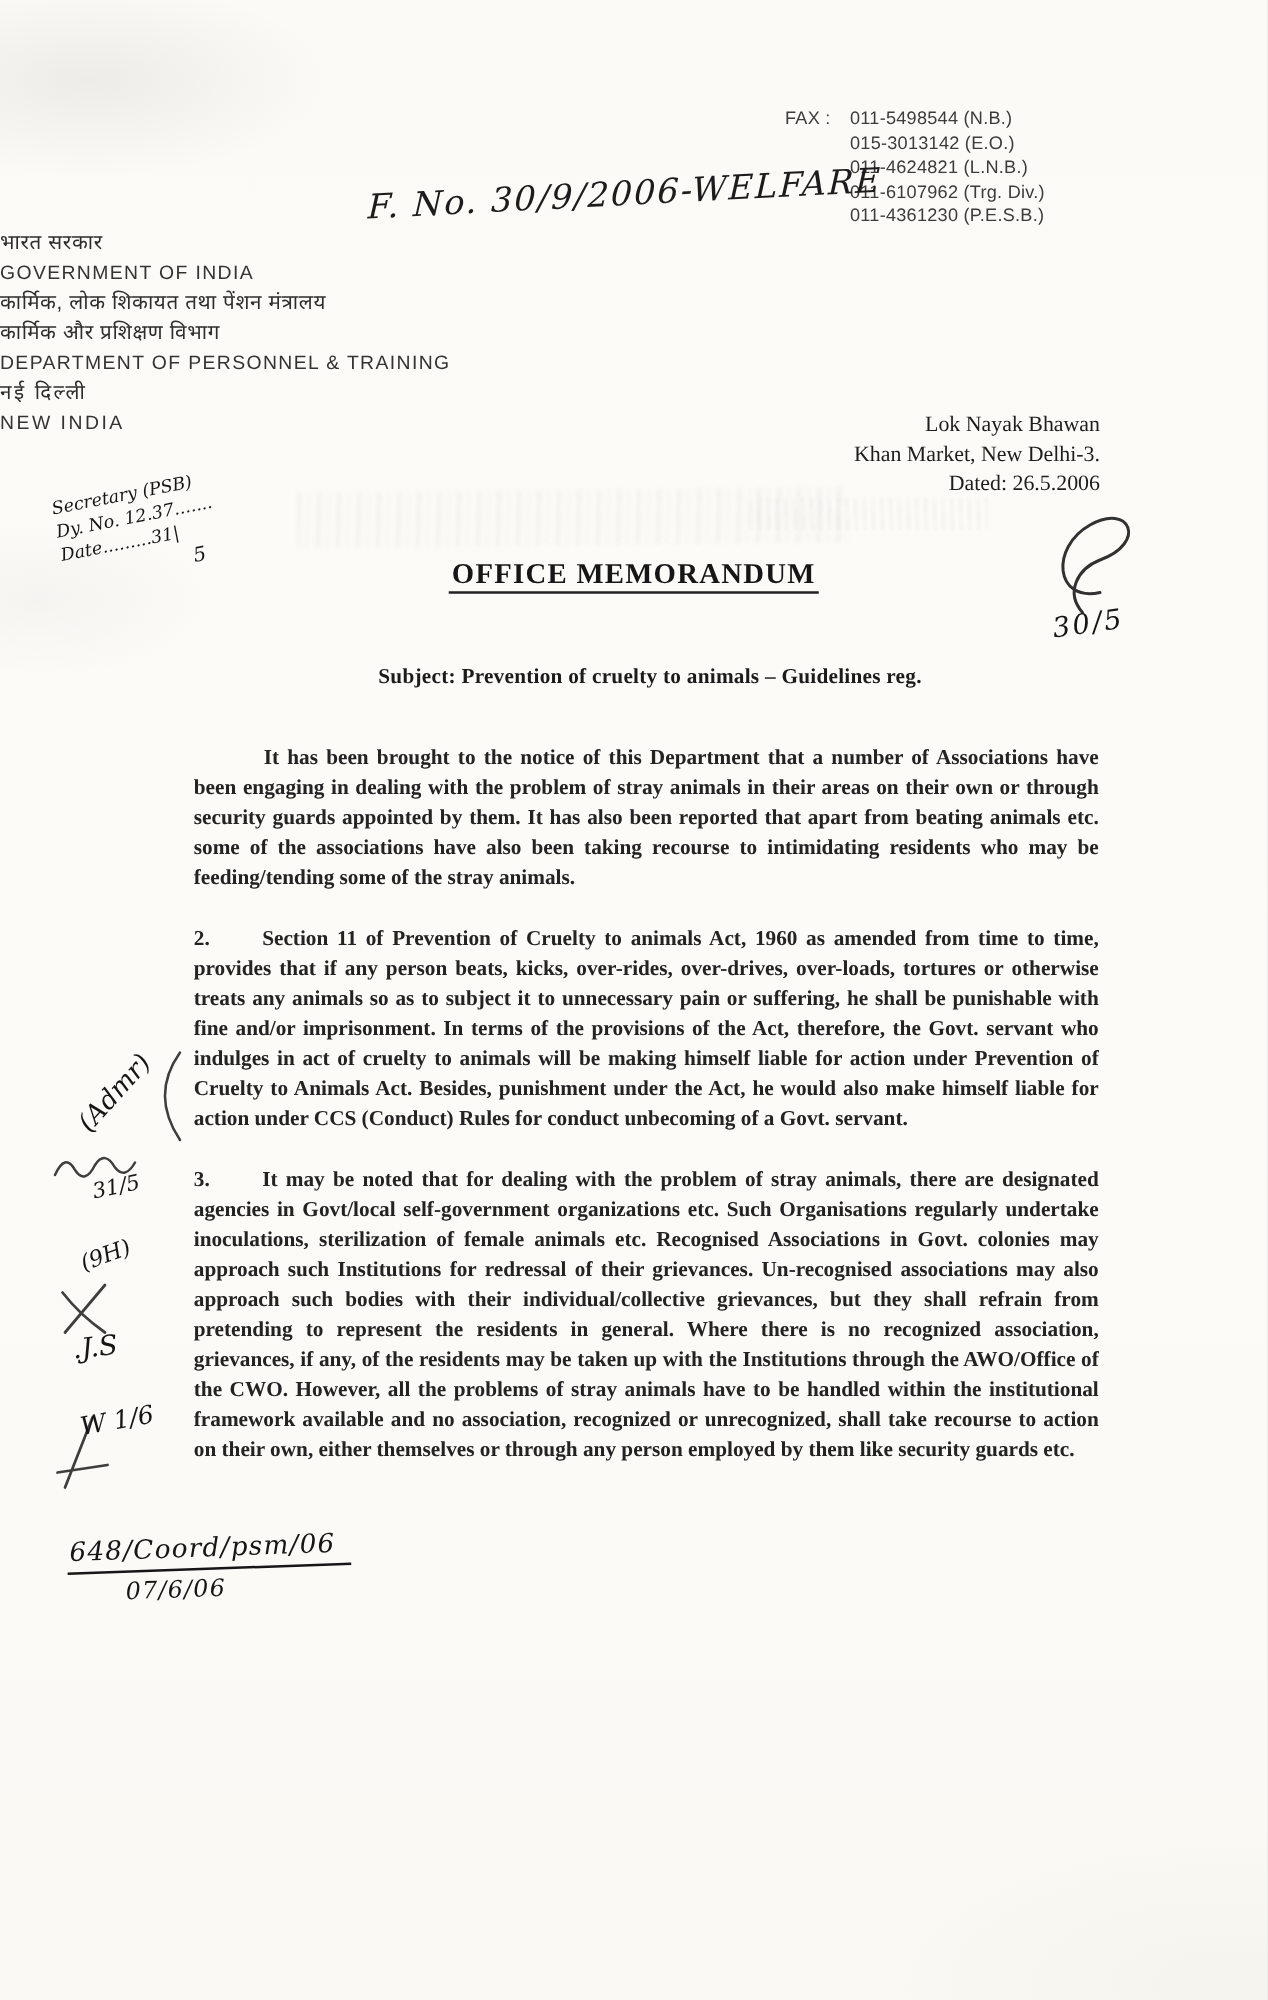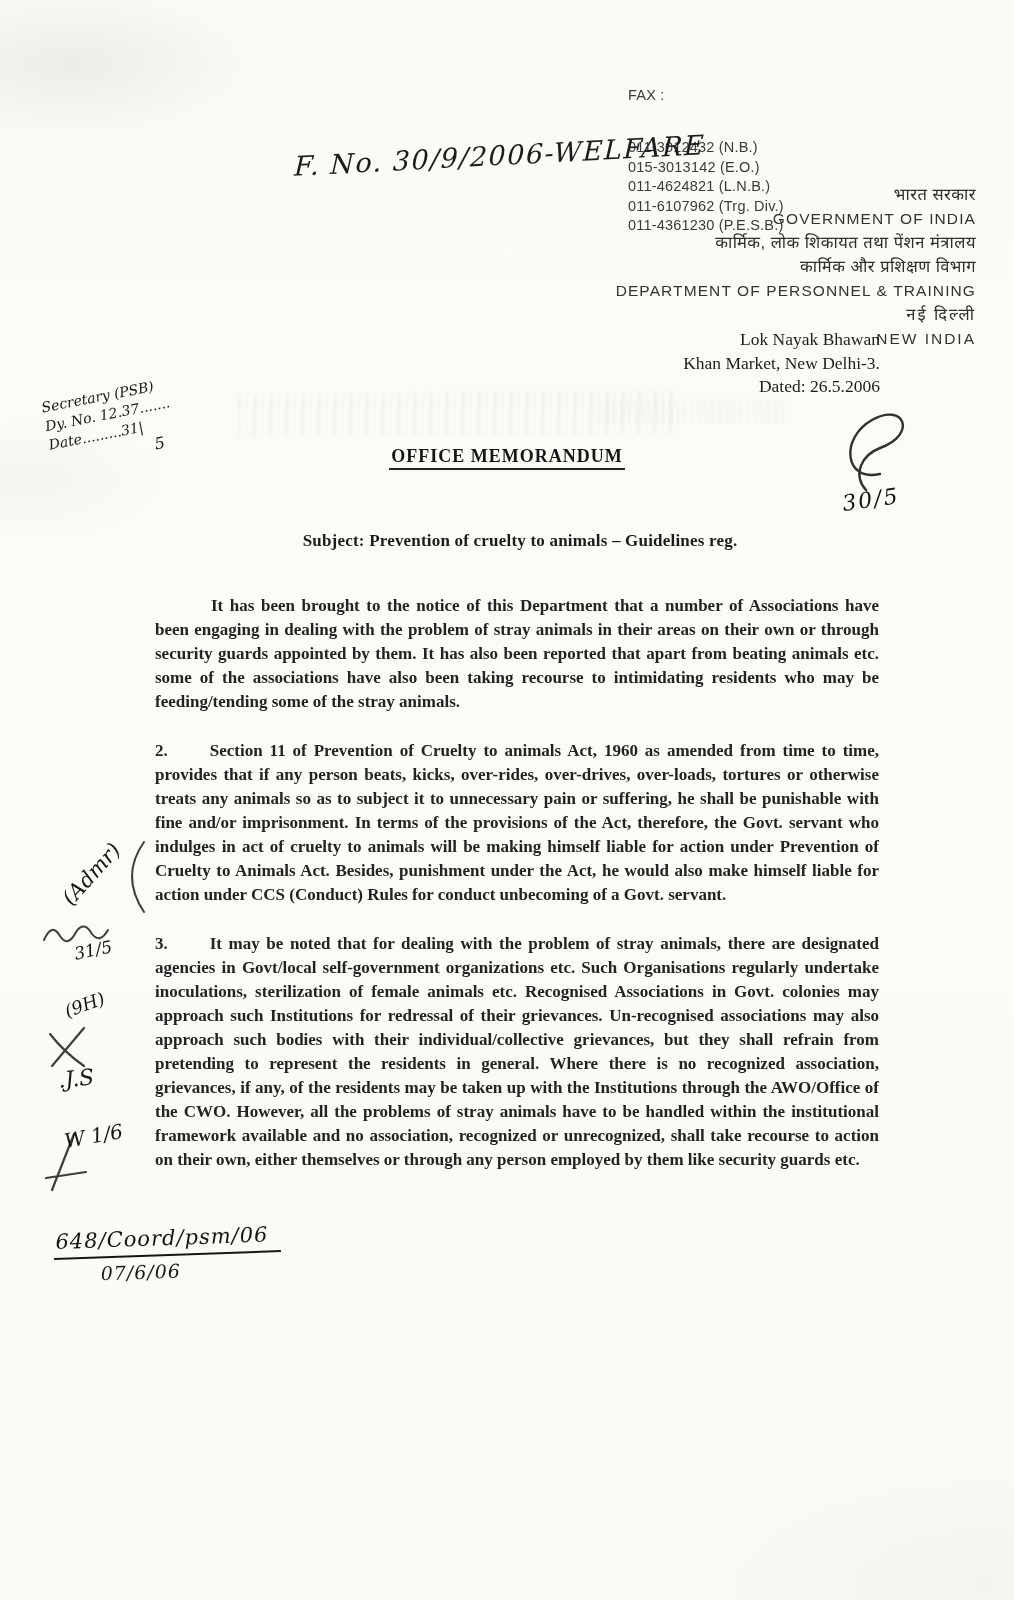--- a/index.html
+++ b/index.html
@@ -8,49 +8,49 @@
   .page::before{content:"";position:absolute;inset:0;pointer-events:none;background:
       radial-gradient(ellipse 320px 130px at 7% 4%, rgba(110,110,110,.10), transparent 60%),
       radial-gradient(ellipse 420px 180px at 97% 99%, rgba(140,140,140,.05), transparent 70%),
       radial-gradient(ellipse 200px 90px at 3% 30%, rgba(120,120,120,.05), transparent 70%);}
   .serif{font-family:"Liberation Serif","DejaVu Serif",serif;}
   .hand{font-family:"DejaVu Serif",serif;font-style:italic;color:#151515;}
 
   
   .fax{position:absolute;left:628px;top:86px;display:flex;
        font-family:"Liberation Sans","DejaVu Sans",sans-serif;font-size:14.5px;line-height:19.5px;
-       color:#3b3b3b;letter-spacing:.2px;flex-direction:column;}
+       color:#3b3b3b;letter-spacing:.2px;}
   .fax-label{width:52px;flex:0 0 52px;}
 
   
   .file-no{position:absolute;left:294px;top:140px;font-size:27px;letter-spacing:1.5px;
            transform:rotate(-3deg) skewX(-5deg);white-space:nowrap;color:#1c1c1c;}
 
   
-  .header{position:absolute;left:0;top:184px;width:976px;text-align:right;}
+  .header{position:absolute;left:0;top:184px;width:976px;text-align:left;}
   .hline{margin:0 0 3px;}
   .hline.hi{font-family:"Liberation Sans","DejaVu Sans",sans-serif;font-size:16.5px;color:#2d2d2d;
             letter-spacing:.5px;line-height:21px;}
   .hline.en{font-family:"Liberation Sans","DejaVu Sans",sans-serif;font-size:15.5px;color:#333;
             letter-spacing:1.1px;line-height:21px;}
   .hline.city{letter-spacing:2px;}
 
   
   .address{position:absolute;right:134px;top:328px;text-align:right;
            font-family:"Liberation Serif",serif;font-size:17.5px;line-height:23.5px;color:#1d1d1d;margin-left:47px;}
 
   
   .stamp{position:absolute;left:46px;top:386px;transform:rotate(-11deg);
          font-size:14px;line-height:19px;white-space:nowrap;}
   .stamp .s5{margin-left:104px;font-size:16px;}
 
   
   .memo-title{position:absolute;left:0;top:446px;width:1014px;text-align:center;}
   .memo-title span{display:inline-block;font-family:"Liberation Serif",serif;font-weight:bold;
-                   font-size:18px;letter-spacing:1px;color:#161616;
+                   font-size:23px;letter-spacing:1px;color:#161616;
                    border-bottom:2.5px solid #222;padding:0 2px 1px;}
 
   
   .sig{position:absolute;left:822px;top:408px;}
   .sig svg{display:block;}
   .sig-num{font-size:22px;transform:rotate(-8deg);margin:-8px 0 0 20px;letter-spacing:2px;}
 
   
   .subject{position:absolute;left:0;top:531px;width:1040px;text-align:center;
            font-family:"Liberation Serif",serif;font-weight:bold;font-size:17px;color:#1b1b1b;
@@ -94,21 +94,21 @@
 <body>
 
 <div class="page serif">
 
   <div class="smudge smudge-1"></div>
   <div class="smudge smudge-2"></div>
 
   <div class="fax">
     <span class="fax-label">FAX :</span>
     <div class="fax-lines">
-      <div>011-3012432 (N.B.)</div>
+      <div>011-5498544 (N.B.)</div>
       <div>015-3013142 (E.O.)</div>
       <div>011-4624821 (L.N.B.)</div>
       <div>011-6107962 (Trg. Div.)</div>
       <div>011-4361230 (P.E.S.B.)</div>
     </div>
   </div>
 
   <div class="file-no hand">F. No. 30/9/2006-WELFARE</div>
 
   <div class="header">

